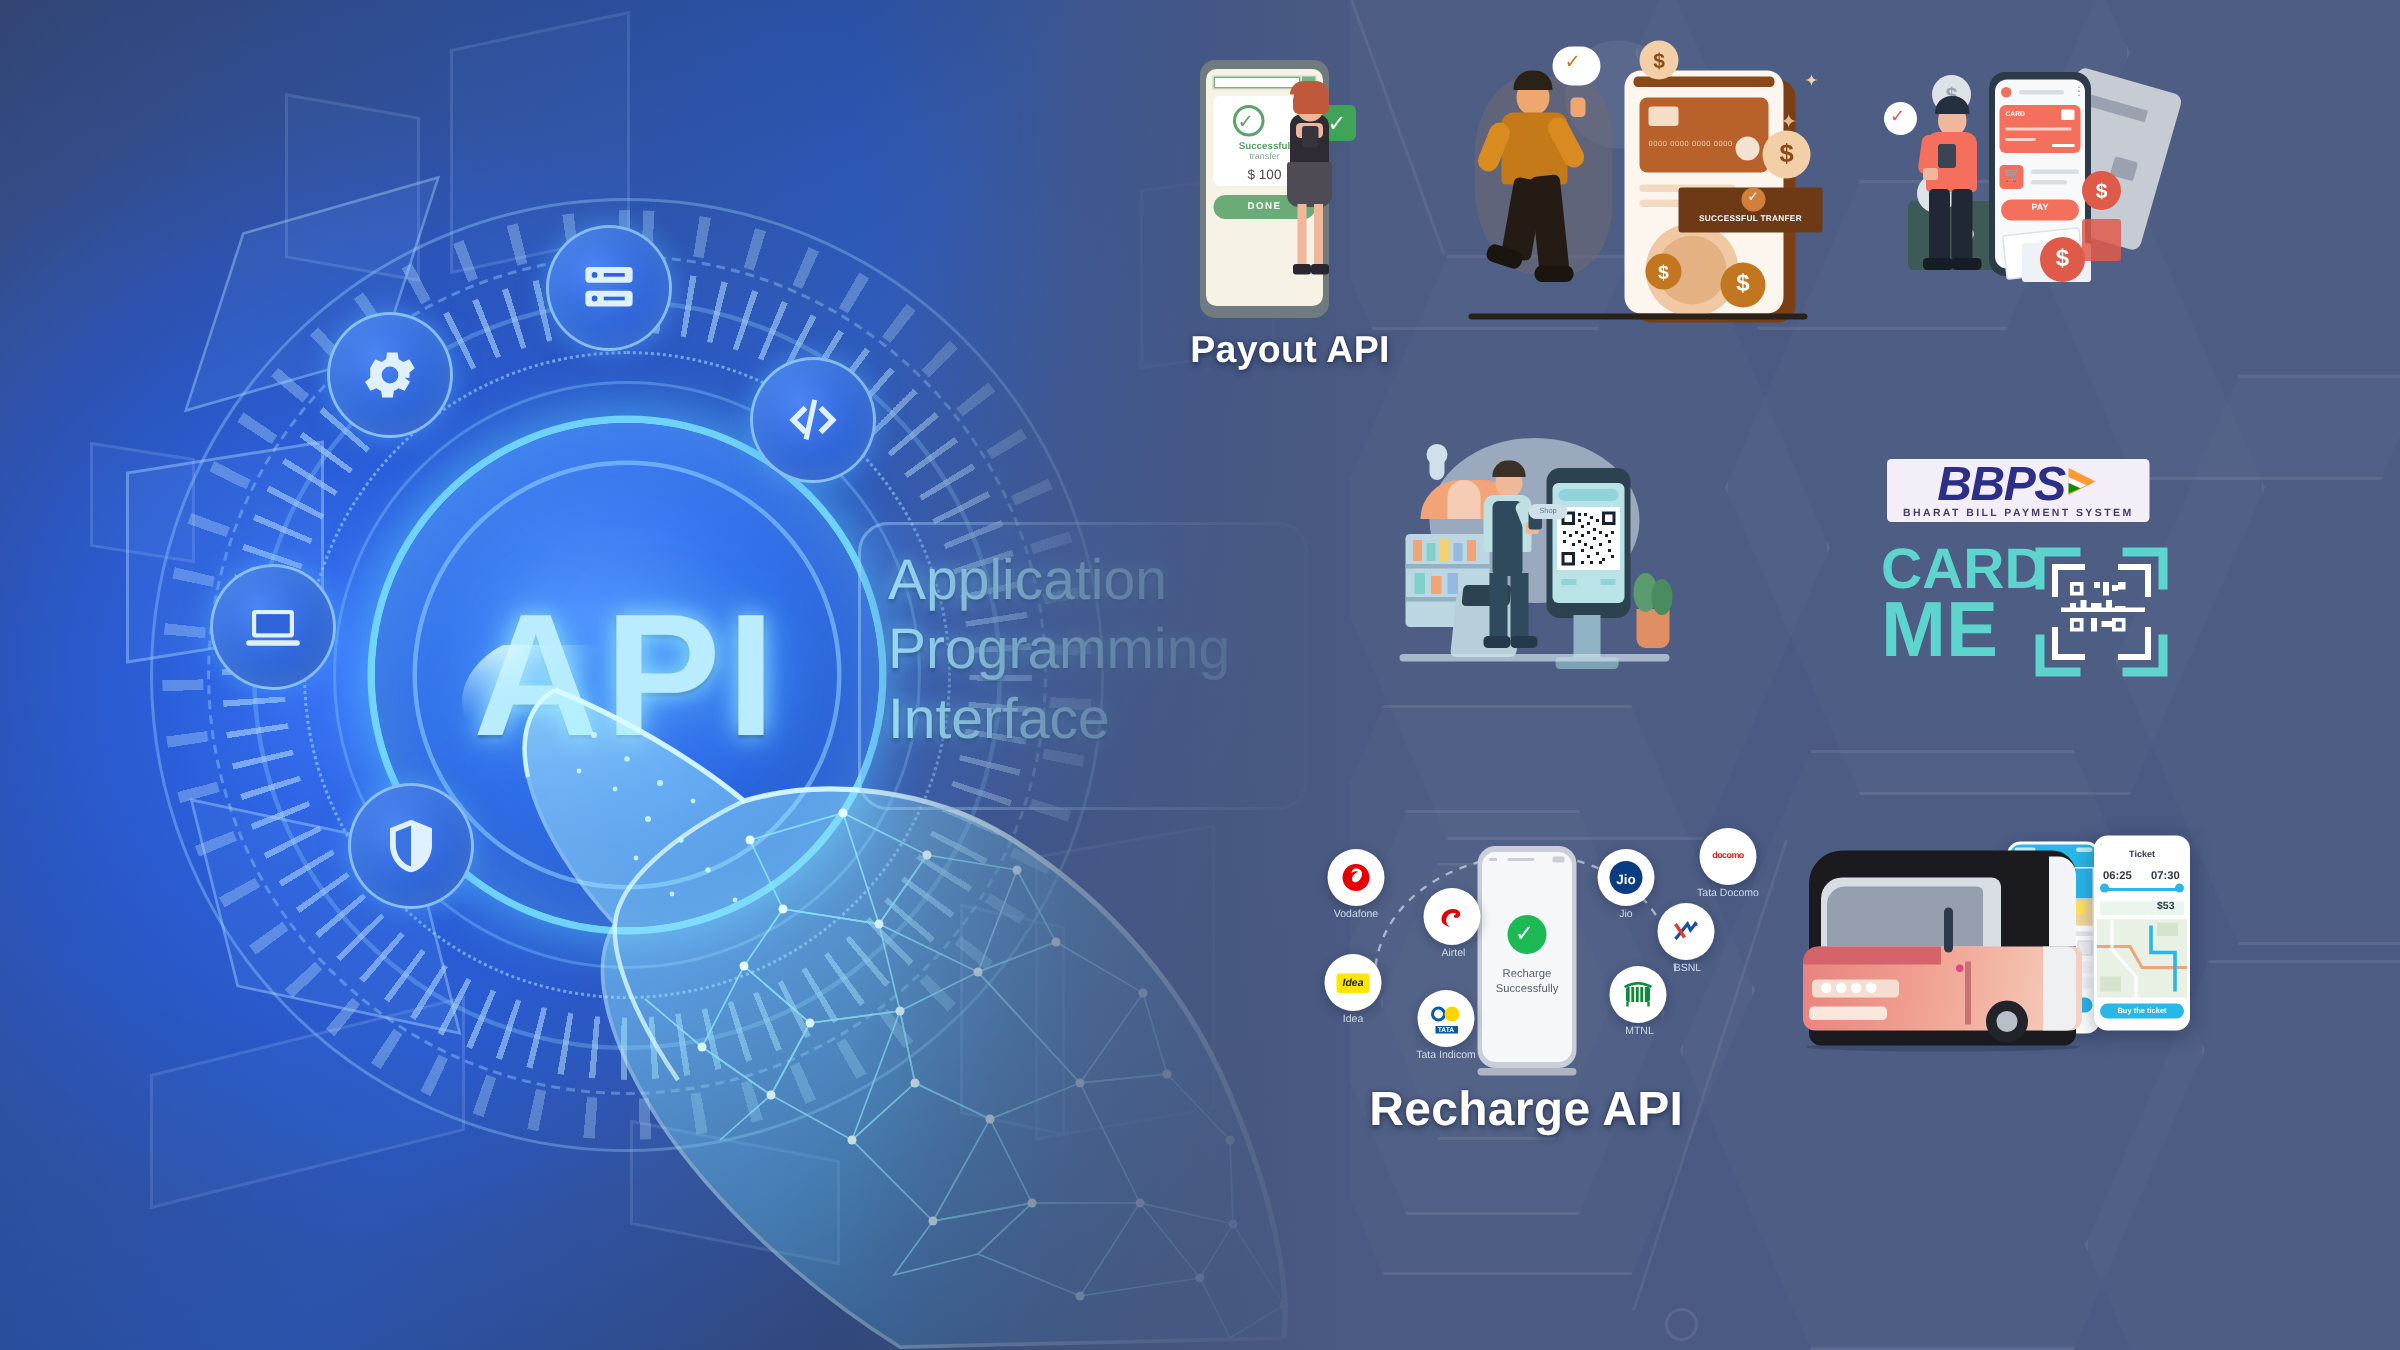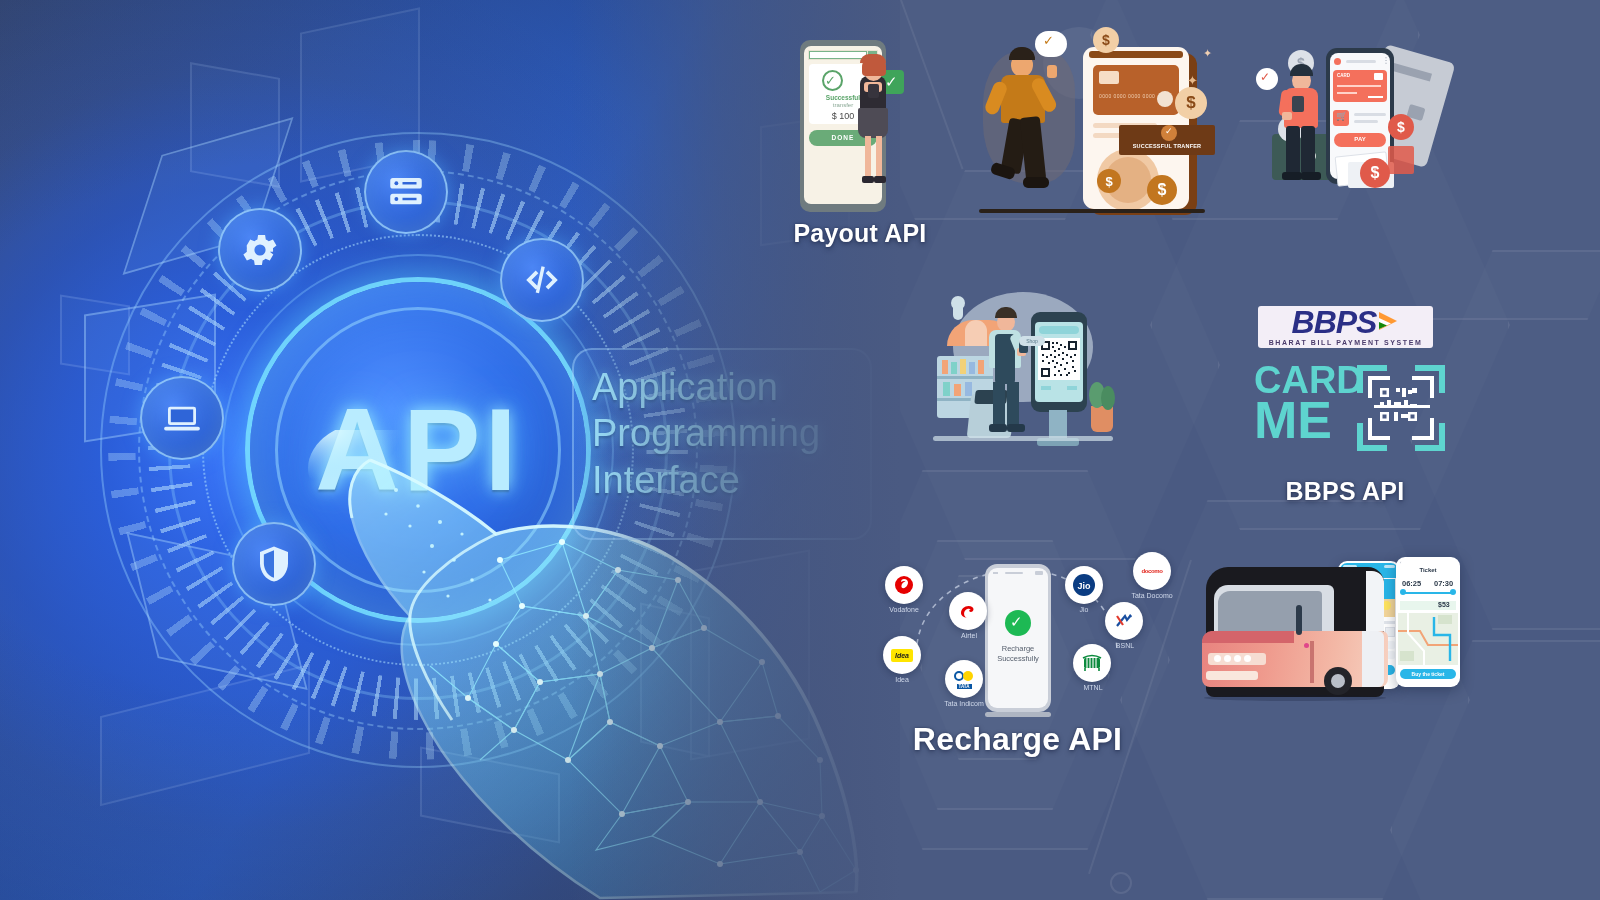--- a/index.html
+++ b/index.html
@@ -639,21 +639,20 @@
           <rect x="24" y="50" width="9" height="9"></rect>
             <rect x="26.5" y="52.5" width="4" height="4" fill="#4a5a82"></rect>
           <rect x="38" y="50" width="4" height="9"></rect>
             <rect x="45" y="52" width="7" height="4"></rect>
           <rect x="52" y="50" width="9" height="9"></rect>
             <rect x="54.5" y="52.5" width="4" height="4" fill="#4a5a82"></rect>
         </g>
         <rect x="18" y="43" width="56" height="3" fill="#ffffff"></rect>
       </svg>
     </div>
-    <div class="tile-title" style="font-size:25px; margin-top:2px;">BBPS API</div>
   </div>
 
   <div class="tile" style="left:875px; top:548px; width:285px;">
     <div class="art" style="width:285px; height:180px;">
 
       <svg style="position:absolute; left:0; top:0;" width="285" height="180">
         <path d="M42 96 C48 50, 96 22, 146 22 C196 22, 238 52, 242 100" fill="none" stroke="#c8d2e4" stroke-width="1.6" stroke-dasharray="5 5" opacity="0.75"></path>
       </svg>
 
       <div class="rect" style="left:110px; top:16px; width:66px; height:148px; background:#c9ced8; border-radius:12px;"></div>

